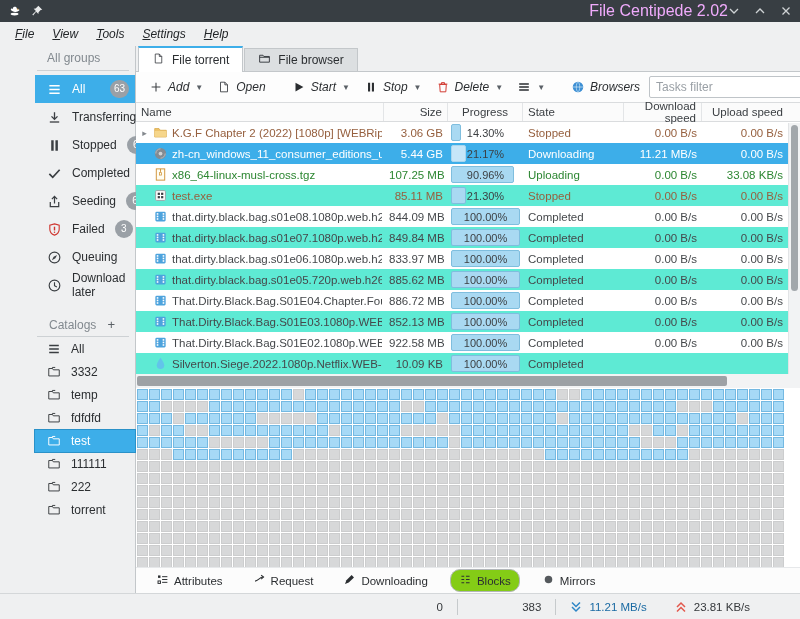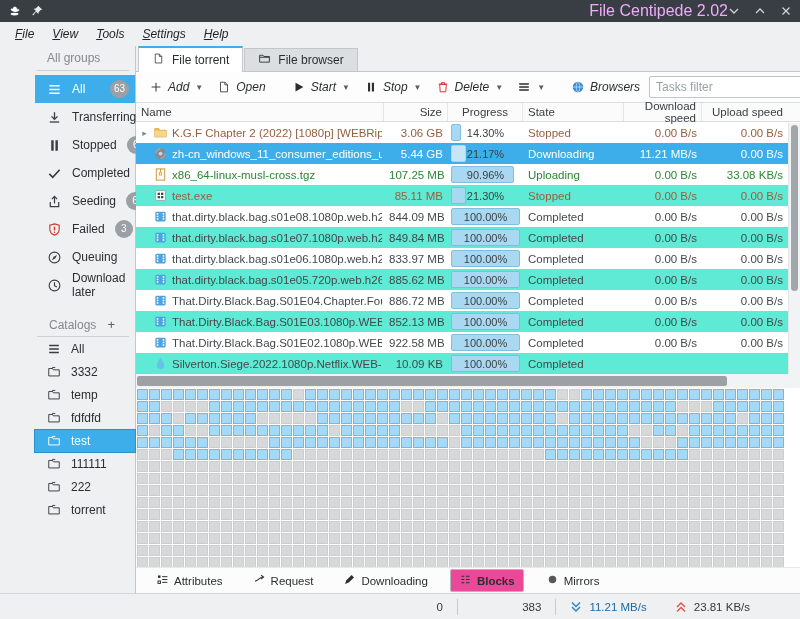--- a/index.html
+++ b/index.html
@@ -93,21 +93,21 @@
   .blocks { flex:1; min-height:0; overflow:hidden; background:#fff; padding:1px 0 0 1px; }
   .bgrid { display:grid; grid-template-columns:repeat(54, 11px); grid-auto-rows:11px; gap:1px; }
   .cell { width:11px; height:11px; }
   .cell.on { background:#a6d9f6; border:1px solid #74b9e2; }
   .cell.off { background:#d7d8d9; border:1px solid #cccdce; }
 
   
   .bottom-tabs { height:26px; flex:none; display:flex; align-items:center; gap:14px; padding:0 12px; background:#fcfcfc; border-top:1px solid #e6e8ea; font-size:11.5px; color:#2b2e31; }
   .btab { display:flex; align-items:center; gap:5px; padding:3px 8px; }
   .btab svg { width:13px; height:13px; }
-  .btab.active { background:#ec4899; border:1px solid #b2b6b9; border-radius:2px;font-weight:bold; }
+  .btab.active { background:#84cc16; border:1px solid #b2b6b9; border-radius:10px; }
 
   
   .statusbar { height:26px; flex:none; background:#eff0f1; border-top:1px solid #d4d7d9; display:flex; align-items:center; justify-content:flex-end; padding-right:36px; font-size:11.5px; color:#35383b; }
   .sgroup { display:flex; align-items:center; gap:7px; padding:0 14px; height:16px; }
   .sgroup.bordered { border-right:1px solid #c6cacc; }
   .slabel { color:#4a4e52;margin-top:35px; }
   .down-txt { color:#1a6aa3; }
   .sgroup svg { width:12px; height:12px; }
 </style>
 </head>

